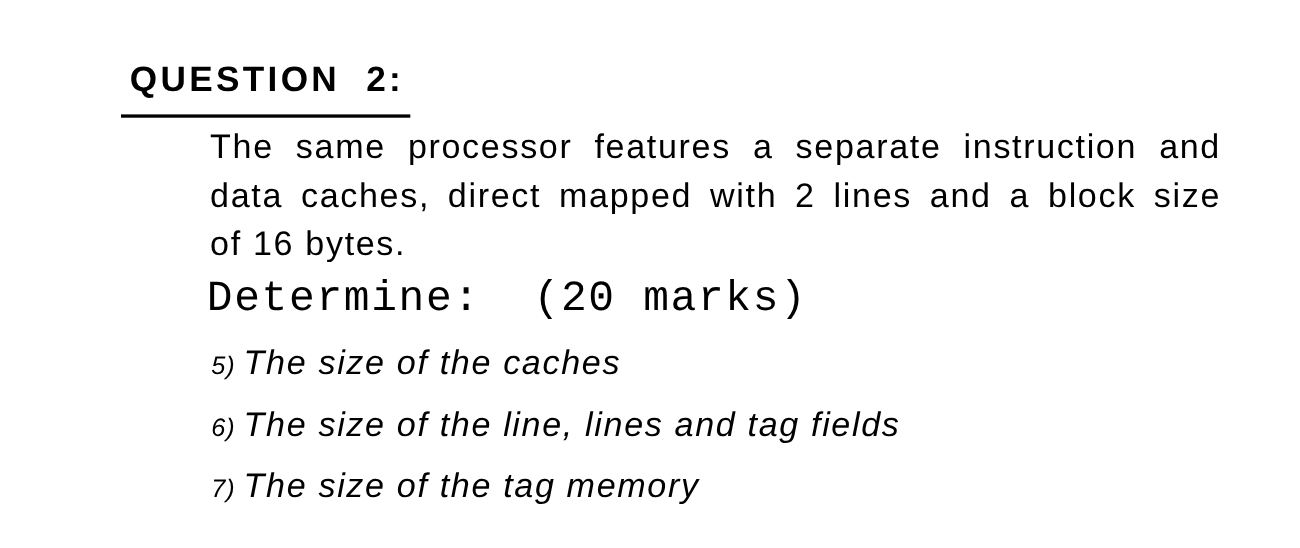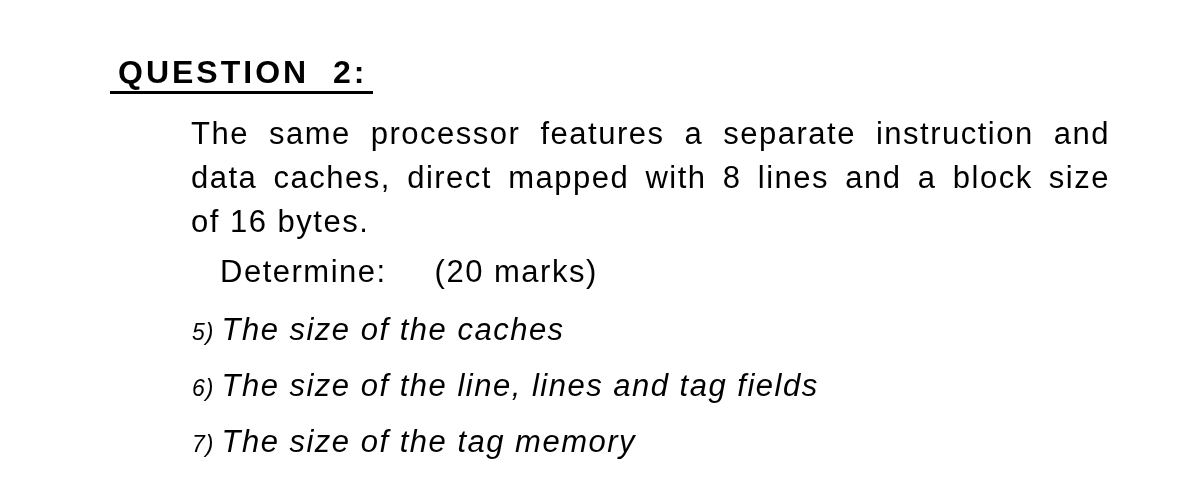--- a/index.html
+++ b/index.html
@@ -18,21 +18,21 @@
   }
   .heading {
     position: absolute;
     left: 118px;
     top: 56px;
     font-size: 32px;
     line-height: 32px;
     font-weight: bold;
     letter-spacing: 3px;
     white-space: pre;
-    padding: 0 6px 3px 8px;
+    padding: 0 6px 16px 8px;
     margin-left: -8px;
     border-bottom: 3px solid #000000;
   }
   .para {
     position: absolute;
     left: 178px;
     top: 112px;
     width: 919px;
     font-size: 31px;
     line-height: 44px;
@@ -43,26 +43,27 @@
     display: block;
     text-align: justify;
     text-align-last: justify;
   }
   .para .line.last {
     text-align: center;
     text-align-last: left;
   }
   .determine {
     position: absolute;
-    left: 220px;
+    left: 188px;
     top: 250px;
-    font-size: 31px;
+    font-size: 39px;
     line-height: 44px;
     letter-spacing: 1.5px;
     white-space: nowrap;
+    font-family: Liberation Mono, monospace;
   }
   .determine .marks {
     margin-left: 48px;
   }
   .qlist {
     position: absolute;
     left: 192px;
     top: 308px;
     font-size: 31px;
     line-height: 44px;
@@ -81,21 +82,21 @@
 </style>
 </head>
 <body>
 
 <div class="page">
 
   <div class="heading">QUESTION  2:</div>
 
   <div class="para">
     <span class="line">The same processor features a separate instruction and</span>
-    <span class="line">data caches, direct mapped with 8 lines and a block size</span>
+    <span class="line">data caches, direct mapped with 2 lines and a block size</span>
     <span class="line last">of 16 bytes.</span>
   </div>
 
   <div class="determine">
     <span class="label">Determine:</span><span class="marks">(20 marks)</span>
   </div>
 
   <div class="qlist">
     <div class="qitem">
       <span class="num">5)</span><span class="txt">The size of the caches</span>

